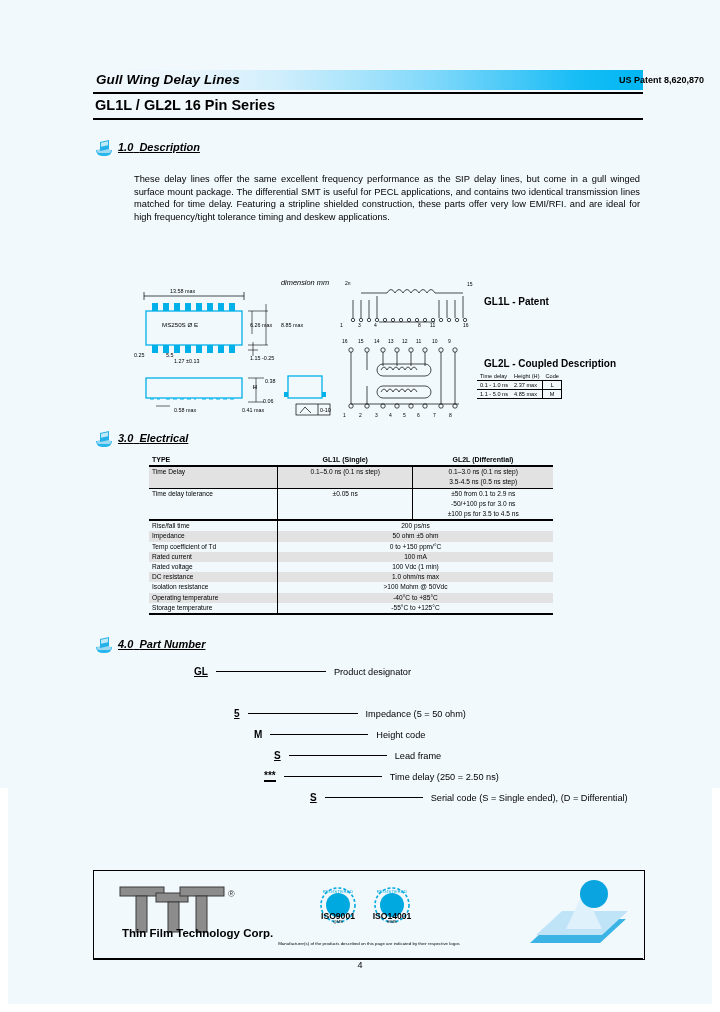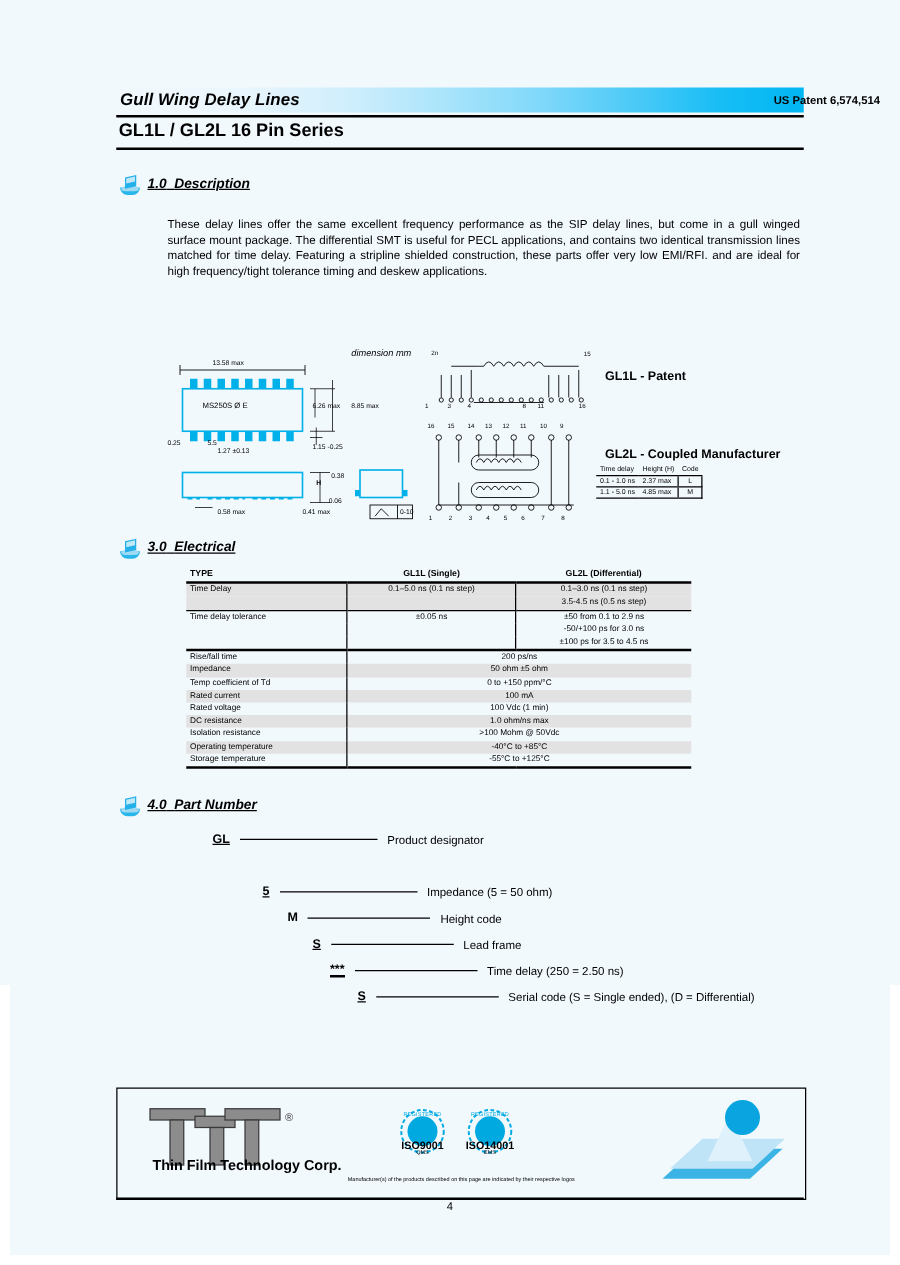--- a/index.html
+++ b/index.html
@@ -85,21 +85,21 @@
   .etab td.ctr{text-align:center;}
   .etab tr.shade td{background:#e2e2e2;}
   .etab td.vsep{border-left:1px solid #000;border-right:1px solid #000;}
   .etab td.vsepR{border-left:1px solid #000;}
   .etab tr.rule td{border-bottom:1px solid #000;}
   .etab tr.thickrule td{border-bottom:2px solid #000;}
 
   
   .pn{position:absolute;left:126px;top:650px;width:500px;height:165px;}
   .pn-row{position:absolute;height:15px;display:flex;align-items:center;}
-  .pn-code{font-size:10px;font-weight:bold;text-decoration:underline;color:#000;white-space:nowrap;}
+  .pn-code{font-size:10px;font-weight:bold;text-decoration:underline;color:#000;white-space:nowrap;margin-left:24px;}
   .pn-line{height:1.6px;background:#000;margin:0 8px;}
   .pn-desc{font-size:9.2px;color:#000;white-space:nowrap;}
   .pn-stars{font-size:10px;font-weight:bold;color:#000;letter-spacing:0px;
     border-bottom:2px solid #000;line-height:9px;}
 
   
   .foot{position:absolute;left:85px;top:862px;width:550px;height:88px;
     border:1.6px solid #000;background:#f2f9fd;}
   .tft{position:absolute;left:22px;top:12px;width:160px;height:52px;}
   .tft-name{position:absolute;left:28px;top:56px;font-size:11.5px;font-weight:bold;
@@ -118,21 +118,21 @@
   .botline{position:absolute;left:85px;top:950px;width:550px;height:1.5px;background:#000;}
 </style>
 </head>
 <body>
 
 <div class="page">
 <div class="sheet">
 
   <div class="hdr"></div>
   <div class="hdr-title">Gull Wing Delay Lines</div>
-  <div class="hdr-patent">US Patent 6,574,514</div>
+  <div class="hdr-patent">US Patent 8,620,870</div>
   <div class="hdr-rule"></div>
   <div class="series">GL1L / GL2L 16 Pin Series</div>
   <div class="series-rule"></div>
 
   <div class="sec" style="left:88px;top:133px;">
     <span class="sec-ico">
       <span class="bowl"></span>
           <span class="bowl2"></span>
           <span class="cube"></span>
           <span class="cubehi"></span>
@@ -295,21 +295,21 @@
     <div class="pinnum" style="left:298px;top:62px;">10</div>
     <div class="pinnum" style="left:314px;top:62px;">9</div>
     <div class="pinnum" style="left:209px;top:136px;">1</div>
     <div class="pinnum" style="left:225px;top:136px;">2</div>
     <div class="pinnum" style="left:241px;top:136px;">3</div>
     <div class="pinnum" style="left:255px;top:136px;">4</div>
     <div class="pinnum" style="left:269px;top:136px;">5</div>
     <div class="pinnum" style="left:283px;top:136px;">6</div>
     <div class="pinnum" style="left:299px;top:136px;">7</div>
     <div class="pinnum" style="left:315px;top:136px;">8</div>
-    <div class="schem-name" style="left:350px;top:82px;">GL2L - Coupled Manufacturer</div>
+    <div class="schem-name" style="left:350px;top:82px;">GL2L - Coupled Description</div>
 
     <div class="hcode">
       <table>
         <thead>
               <tr>
           <th>Time delay</th>
           <th>Height (H)</th>
           <th>Code</th>
         </tr>
             </thead>

